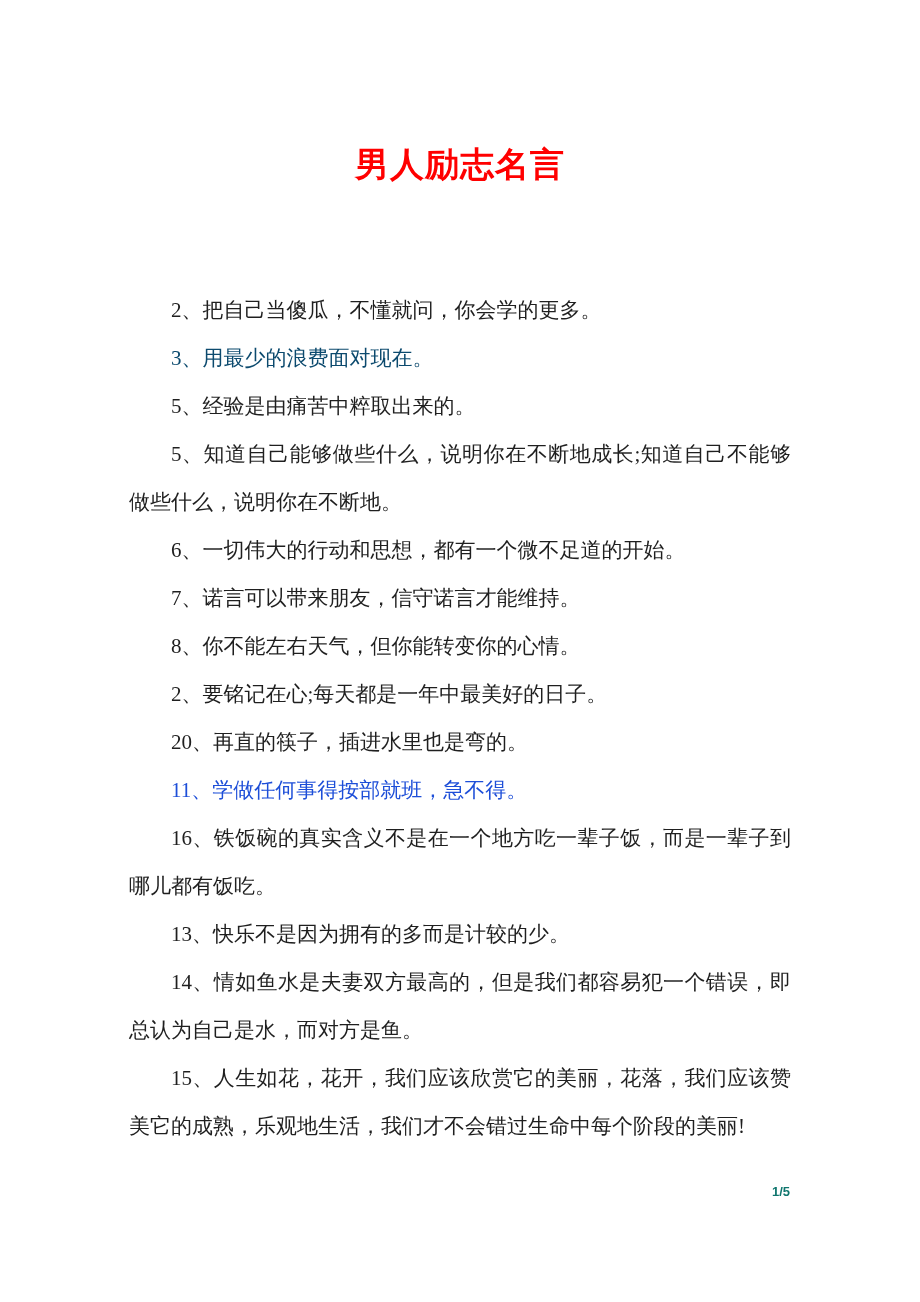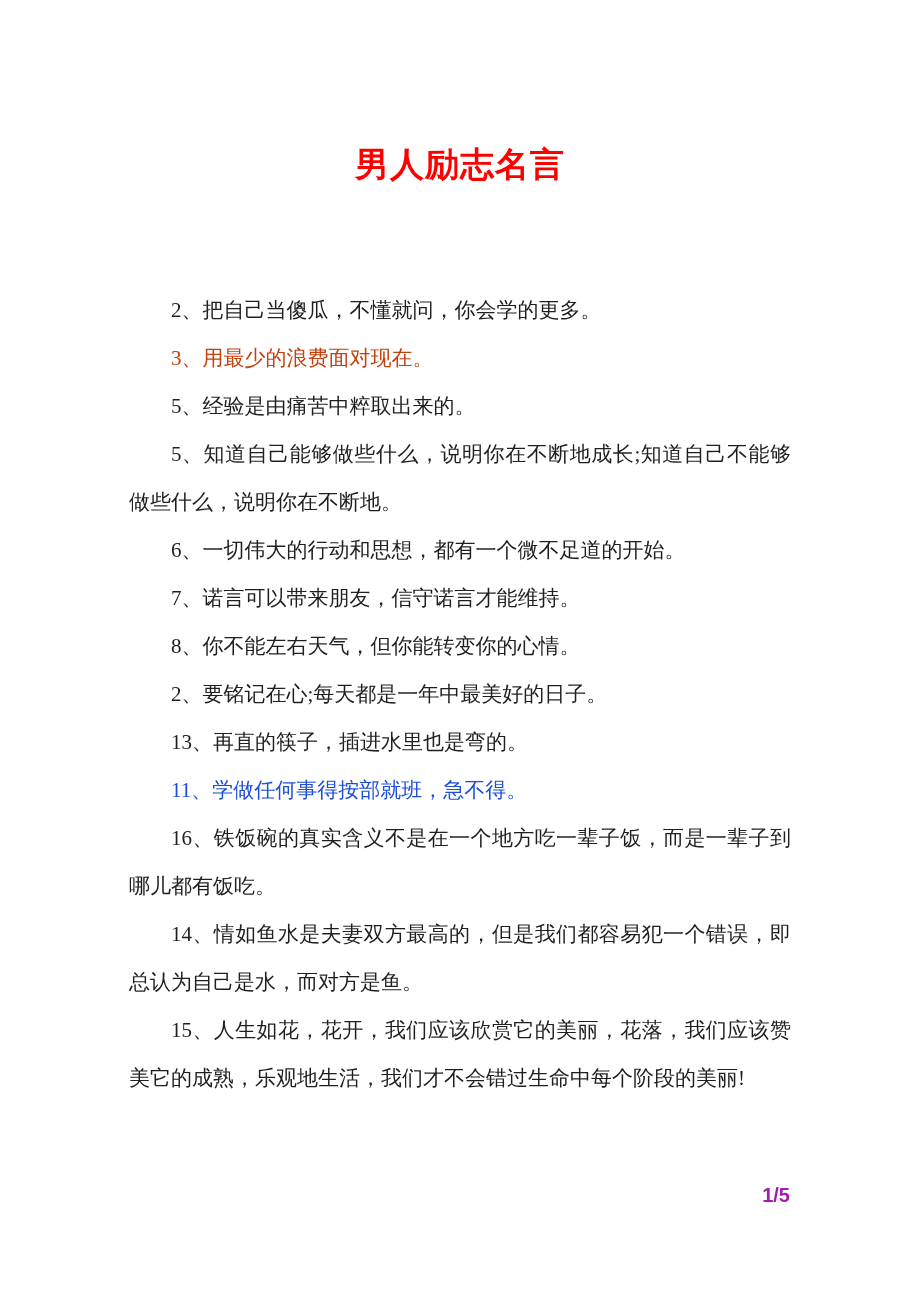--- a/index.html
+++ b/index.html
@@ -41,40 +41,41 @@
     text-indent: 42px;
     text-align: justify;
     font-family: "Liberation Serif", serif;
   }
   .page-num {
     position: absolute;
     top: 1184px;
     right: 130px;
     font-family: "Liberation Sans", sans-serif;
     font-weight: bold;
-    font-size: 20px;
-    color: #a21caf;
+    font-size: 13px;
+    color: #0f766e;
   }
 </style>
 </head>
 <body>
 
 <div class="page">
   <h1 class="doc-title" style="color: rgb(255, 0, 0);">男人励志名言</h1>
 
   <div class="quotes" id="quotes-container">
       <p style="color: rgb(31, 31, 31);">2、把自己当傻瓜，不懂就问，你会学的更多。</p>
-      <p style="color: #c2410c;">3、用最少的浪费面对现在。</p>
+      <p style="color: #0c4a6e;">3、用最少的浪费面对现在。</p>
       <p style="color: rgb(31, 31, 31);">5、经验是由痛苦中粹取出来的。</p>
       <p style="color: rgb(31, 31, 31);">5、知道自己能够做些什么，说明你在不断地成长;知道自己不能够做些什么，说明你在不断地。</p>
       <p style="color: rgb(31, 31, 31);">6、一切伟大的行动和思想，都有一个微不足道的开始。</p>
       <p style="color: rgb(31, 31, 31);">7、诺言可以带来朋友，信守诺言才能维持。</p>
       <p style="color: rgb(31, 31, 31);">8、你不能左右天气，但你能转变你的心情。</p>
       <p style="color: rgb(31, 31, 31);">2、要铭记在心;每天都是一年中最美好的日子。</p>
-      <p style="color: rgb(31, 31, 31);">13、再直的筷子，插进水里也是弯的。</p>
+      <p style="color: rgb(31, 31, 31);">20、再直的筷子，插进水里也是弯的。</p>
       <p style="color: #1d4ed8;">11、学做任何事得按部就班，急不得。</p>
       <p style="color: rgb(31, 31, 31);">16、铁饭碗的真实含义不是在一个地方吃一辈子饭，而是一辈子到哪儿都有饭吃。</p>
+      <p style="color: rgb(31, 31, 31);">13、快乐不是因为拥有的多而是计较的少。</p>
       <p style="color: rgb(31, 31, 31);">14、情如鱼水是夫妻双方最高的，但是我们都容易犯一个错误，即总认为自己是水，而对方是鱼。</p>
       <p style="color: rgb(31, 31, 31);">15、人生如花，花开，我们应该欣赏它的美丽，花落，我们应该赞美它的成熟，乐观地生活，我们才不会错过生命中每个阶段的美丽!</p>
     </div>
 
   <div class="page-num">1/5</div>
 </div>
 
 </body></html>

